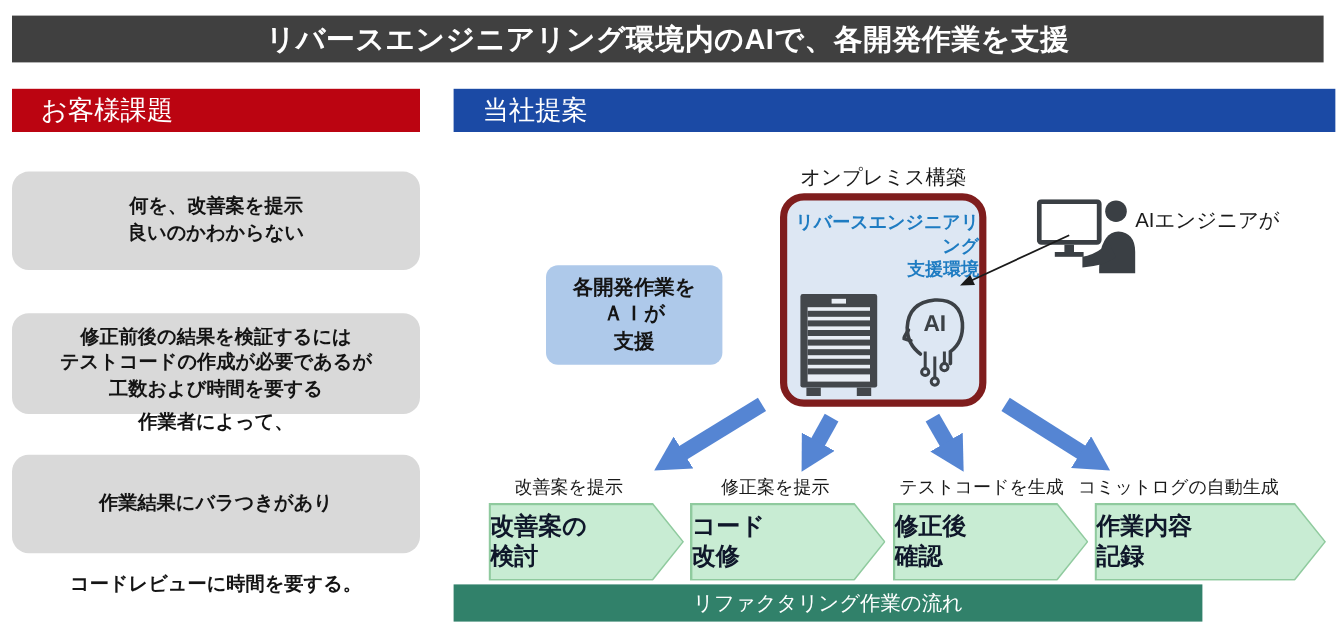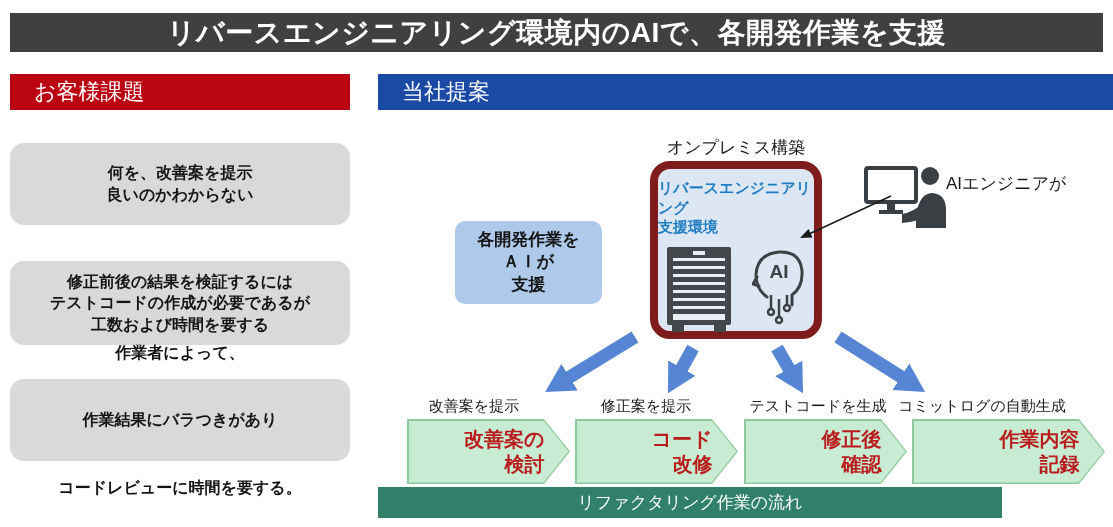--- a/index.html
+++ b/index.html
@@ -1,39 +1,39 @@
 <!DOCTYPE html>
 <html><head>
 <meta charset="utf-8">
 <style>
   html,body{margin:0;padding:0;background:#fff;}
   .canvas{position:relative;width:1113px;height:527px;background:#ffffff;overflow:hidden;
           font-family:"Liberation Sans","DejaVu Sans",sans-serif;color:#111;}
 
   .banner{position:absolute;left:10px;top:13px;width:1093px;height:39px;background:#404040;
           color:#fff;display:flex;align-items:center;justify-content:center;
-          font-size:28px;font-weight:bold;letter-spacing:0.5px;}
+          font-size:24px;font-weight:bold;letter-spacing:0.5px;}
 
   .sec-header{position:absolute;top:74px;height:36px;color:#fff;font-size:22px;
               display:flex;align-items:center;padding-left:24px;box-sizing:border-box;}
   .sec-red{left:10px;width:340px;background:#bb0411;}
   .sec-blue{left:378px;width:868px;background:#1b4aa5;text-align:center;}
 
   .issue{position:absolute;left:10px;width:340px;background:#d9d9d9;border-radius:14px;
          display:flex;flex-direction:column;justify-content:center;text-align:center;
          font-size:16px;font-weight:bold;line-height:1.35;color:#141414;}
   .issue-1{top:143px;height:82px;}
   .issue-2{top:261px;height:84px;}
   .issue-3{top:379px;height:82px;gap:46px;}
 
   .onprem-label{position:absolute;left:650px;top:136px;width:172px;text-align:center;
                 font-size:17px;color:#1a1a1a;}
 
   .env-box{position:absolute;left:650px;top:161px;width:172px;height:178px;background:#dde7f3;
-           border:8px solid #7f1d1d;border-radius:20px;box-sizing:border-box;text-align:left;}
+           border:6px solid #7f1d1d;border-radius:20px;box-sizing:border-box;text-align:right;}
   .env-title{margin-top:9px;font-size:15px;font-weight:bold;color:#1e7cc2;line-height:1.3;}
   .env-icons{display:flex;justify-content:center;align-items:flex-start;gap:20px;margin-top:10px;}
 
   .ai-box{position:absolute;left:455px;top:221px;width:147px;height:83px;background:#aec9ea;
           border-radius:10px;display:flex;flex-direction:column;justify-content:center;
           text-align:center;font-size:17px;font-weight:bold;line-height:1.3;color:#141414;}
 
   .engineer-icon{position:absolute;left:864px;top:166px;}
   .engineer-note{position:absolute;left:946px;top:172px;font-size:17px;line-height:1.45;color:#1a1a1a;}
 
@@ -42,22 +42,22 @@
 
   .step-label{position:absolute;top:397px;transform:translateX(-50%);white-space:nowrap;
               font-size:15px;color:#1a1a1a;}
   .lbl-1{left:474px;} .lbl-2{left:646px;} .lbl-3{left:818px;} .lbl-4{left:982px;}
 
   .chev{position:absolute;top:419px;height:65px;background:#8fca9e;
         clip-path:polygon(0 0,calc(100% - 26px) 0,100% 50%,calc(100% - 26px) 100%,0 100%);}
   .chev-inner{position:absolute;inset:1.5px;background:#c8ecd3;
         clip-path:polygon(0 0,calc(100% - 25px) 0,100% 50%,calc(100% - 25px) 100%,0 100%);
         display:flex;flex-direction:column;justify-content:center;}
-  .chev-text{width:calc(100% - 24px);text-align:right;font-size:20px;font-weight:bold;
-             line-height:1.25;color:#b91c1c;}
+  .chev-text{width:calc(100% - 24px);text-align:left;font-size:20px;font-weight:bold;
+             line-height:1.25;color:#0f172a;}
   .chev-1{left:407px;width:163px;} .chev-2{left:575px;width:163px;}
   .chev-3{left:744px;width:163px;} .chev-4{left:912px;width:193px;}
 
   .flow-bar{position:absolute;left:378px;top:487px;width:624px;height:31px;background:#31816a;
             color:#fff;display:flex;align-items:center;justify-content:center;font-size:17px;}
 </style>
 </head>
 <body>
 
 <div class="canvas">

